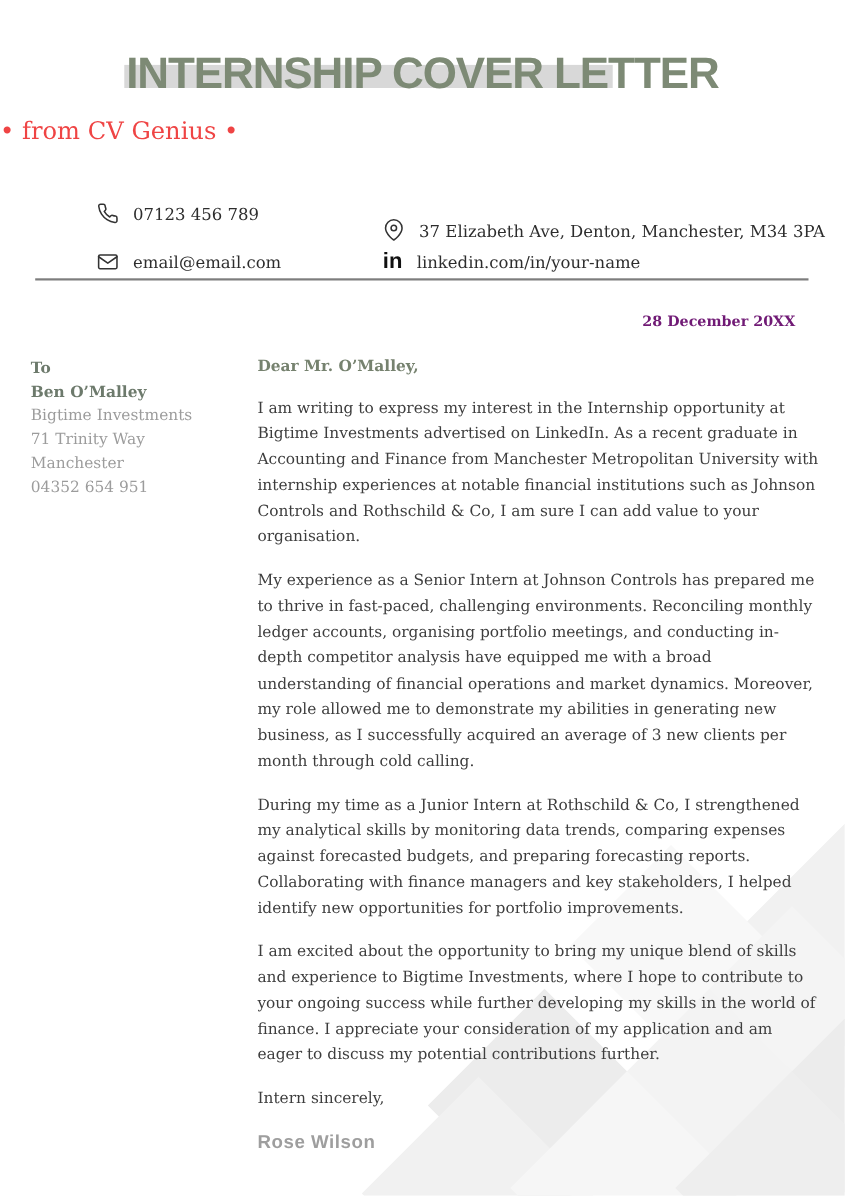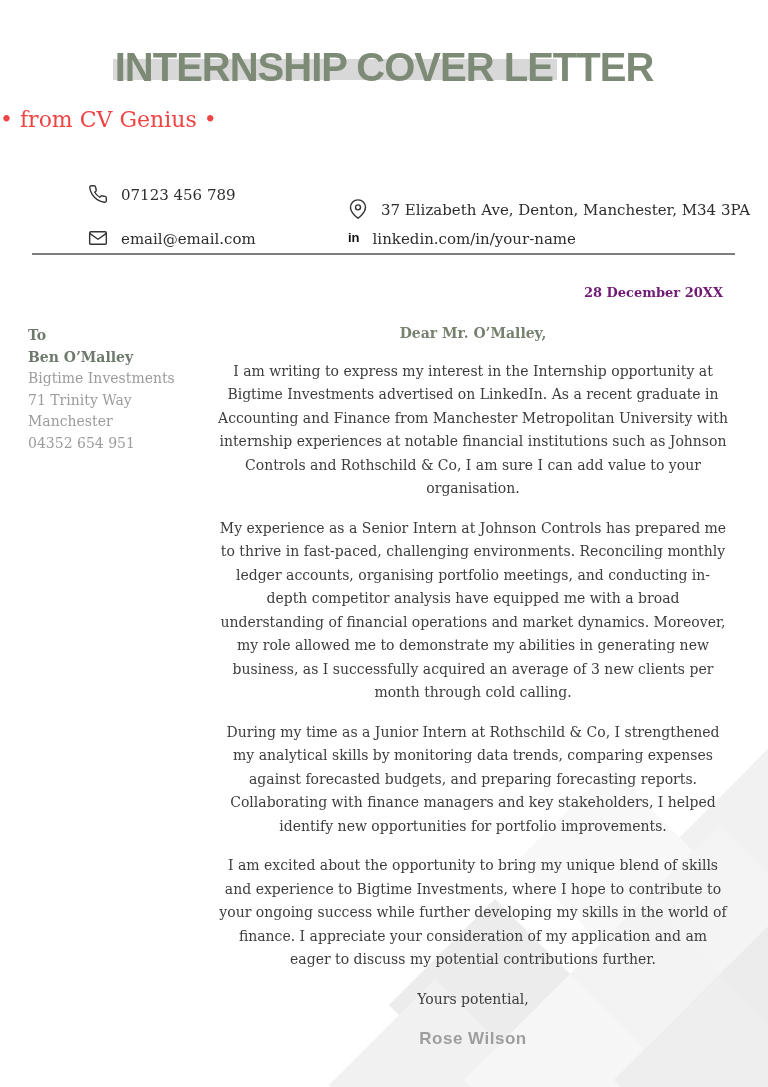--- a/index.html
+++ b/index.html
@@ -64,21 +64,21 @@
     margin-top: 21px;
   }
   .ci-phone    { left: 88px;  top: 163px; }
   .ci-address  { left: 348px; top: 178px; }
   .ci-email    { left: 88px;  top: 207px; }
   .ci-linkedin { left: 348px; top: 207px; }
   .icon svg { display: block; }
   .in-glyph {
     font-family: "Liberation Sans", sans-serif;
     font-weight: bold;
-    font-size: 13px;
+    font-size: 20px;
     color: #111111;
     line-height: 20px;
   }
 
   .rule {
     position: absolute;
     left: 32px; right: 33px; top: 253px;
     border-top: 2px solid #7d7d7d;
   }
 
@@ -97,26 +97,25 @@
     width: 172px;
     font-size: 14px;
     line-height: 21.5px;
     color: #9c9c9c;
   }
   .recipient .strong { color: #6d7a6c; font-weight: bold; }
 
   
   .body-col {
     position: absolute;
-    left: 218px; top: 322px;
+    left: 234px; top: 322px;
     width: 510px;
     font-size: 14px;
     line-height: 23.5px;
     color: #3d3d3d;
-    text-align: center;
   }
   .salutation {
     color: #76826f;
     font-weight: bold;
     margin-bottom: 14px;
   }
   .body-col p.para { margin-bottom: 16px; }
   .closing { margin-top: 2px; }
   .signature {
     margin-top: 16px;
@@ -198,18 +197,18 @@
       <div>Manchester</div>
       <div>04352 654 951</div>
     </div>
 
     <div class="body-col">
       <div class="salutation">Dear Mr. O’Malley,</div>
       <p class="para">I am writing to express my interest in the Internship opportunity at Bigtime Investments advertised on LinkedIn. As a recent graduate in Accounting and Finance from Manchester Metropolitan University with internship experiences at notable financial institutions such as Johnson Controls and Rothschild &amp; Co, I am sure I can add value to your organisation.</p>
       <p class="para">My experience as a Senior Intern at Johnson Controls has prepared me to thrive in fast-paced, challenging environments. Reconciling monthly ledger accounts, organising portfolio meetings, and conducting in-depth competitor analysis have equipped me with a broad understanding of financial operations and market dynamics. Moreover, my role allowed me to demonstrate my abilities in generating new business, as I successfully acquired an average of 3 new clients per month through cold calling.</p>
       <p class="para">During my time as a Junior Intern at Rothschild &amp; Co, I strengthened my analytical skills by monitoring data trends, comparing expenses against forecasted budgets, and preparing forecasting reports. Collaborating with finance managers and key stakeholders, I helped identify new opportunities for portfolio improvements.</p>
       <p class="para">I am excited about the opportunity to bring my unique blend of skills and experience to Bigtime Investments, where I hope to contribute to your ongoing success while further developing my skills in the world of finance. I appreciate your consideration of my application and am eager to discuss my potential contributions further.</p>
-      <div class="closing">Yours potential,</div>
+      <div class="closing">Intern sincerely,</div>
       <div class="signature">Rose Wilson</div>
     </div>
 
   </div>
 </div>
 
 </body></html>

